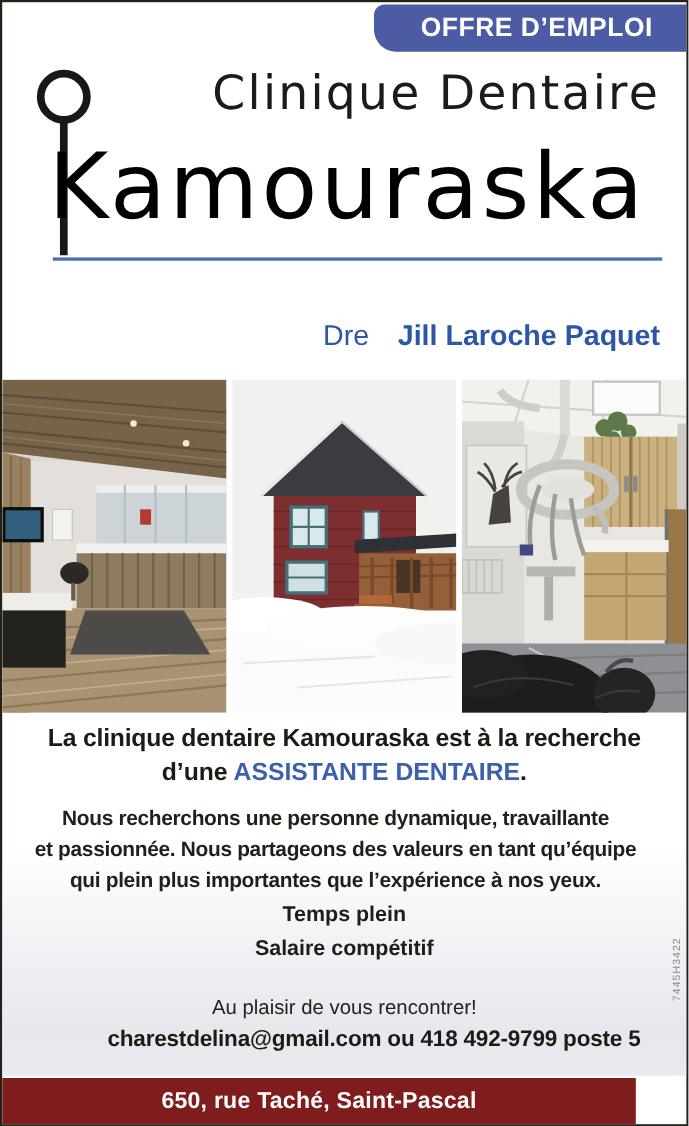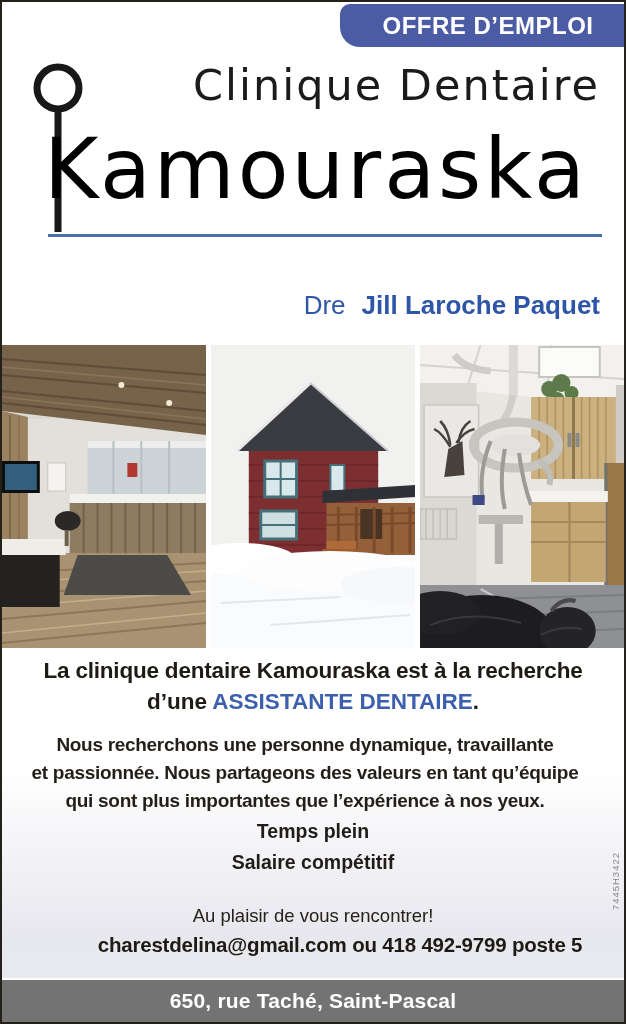--- a/index.html
+++ b/index.html
@@ -14,21 +14,21 @@
   .badge-label{color:#fff;font-weight:700;font-size:24px;letter-spacing:.5px;white-space:nowrap;}
   
   .logo-icon{position:absolute;left:30px;top:60px;}
   .logo-line1{position:absolute;right:24px;top:62px;font-family:"DejaVu Sans",sans-serif;
     font-size:43px;letter-spacing:2px;line-height:1;color:#1b1b1b;white-space:nowrap;}
   .logo-line2{position:absolute;left:42px;top:126px;font-family:"DejaVu Sans",sans-serif;
     font-size:83px;letter-spacing:3px;line-height:1;color:#000000;white-space:nowrap;}
   .logo-underline{position:absolute;left:46px;top:232px;width:554px;height:3px;background:#4a70aa;}
   
   .doctor{position:absolute;right:24px;top:288px;font-size:26px;color:#2d55a8;white-space:nowrap;}
-  .doctor-prefix{font-weight:400;margin-right:16px;}
+  .doctor-prefix{font-weight:400;margin-right:26px;}
   .doctor-name{font-weight:700;}
   
   .photos{position:absolute;left:0;top:343px;width:622px;height:303px;display:flex;gap:5px;}
   .photo{flex:1;overflow:hidden;}
   .photo svg{display:block;width:100%;height:100%;}
   
   .grad{position:absolute;left:0;top:768px;width:622px;height:208px;
     background:linear-gradient(180deg,rgba(232,232,239,0) 0%,#e7e7ee 80%,#e9e9f0 100%);}
   
   .intro{position:absolute;left:0;top:656px;width:622px;text-align:center;}
@@ -40,21 +40,21 @@
   .para div{white-space:nowrap;}
   .perks{position:absolute;left:0;top:814px;width:622px;text-align:center;
     font-size:19.5px;font-weight:700;line-height:31px;color:#201c16;}
   .closing{position:absolute;left:0;top:903px;width:622px;text-align:center;
     font-size:18.5px;font-weight:400;color:#262219;white-space:nowrap;}
   .contact{position:absolute;left:0;top:931px;width:622px;text-align:center;
     font-size:20.5px;font-weight:700;letter-spacing:-.2px;color:#1f1b14;white-space:nowrap;padding-left:27px;}
   .side-code{position:absolute;right:3px;top:850px;writing-mode:vertical-rl;transform:rotate(180deg);
     font-size:9.5px;letter-spacing:1px;color:#8a8a8a;white-space:nowrap;}
   
-  .footer-bar{position:absolute;left:0;bottom:0;width:622px;height:42px;background:#737373;
+  .footer-bar{position:absolute;left:0;bottom:0;width:576px;height:42px;background:#7f1d1d;
     display:flex;align-items:center;justify-content:center;}
   .footer-label{color:#fff;font-weight:700;font-size:21px;letter-spacing:.2px;white-space:nowrap;}
 </style>
 </head>
 <body>
 
 <div class="page">
 
   <div class="badge">
     <span class="badge-label">OFFRE D’EMPLOI</span>
@@ -276,21 +276,21 @@
   <div class="grad"></div>
 
   <div class="intro">
     <div class="intro-line1">La clinique dentaire Kamouraska est à la recherche</div>
     <div class="intro-line2"><span>d’une </span><span class="hl">ASSISTANTE DENTAIRE</span><span>.</span></div>
   </div>
 
   <div class="para">
     <div>Nous recherchons une personne dynamique, travaillante</div>
     <div>et passionnée. Nous partageons des valeurs en tant qu’équipe</div>
-    <div>qui sont plus importantes que l’expérience à nos yeux.</div>
+    <div>qui plein plus importantes que l’expérience à nos yeux.</div>
   </div>
 
   <div class="perks">
     <div>Temps plein</div>
     <div>Salaire compétitif</div>
   </div>
 
   <div class="closing">Au plaisir de vous rencontrer!</div>
 
   <div class="contact">charestdelina@gmail.com ou 418 492-9799 poste 5</div>

